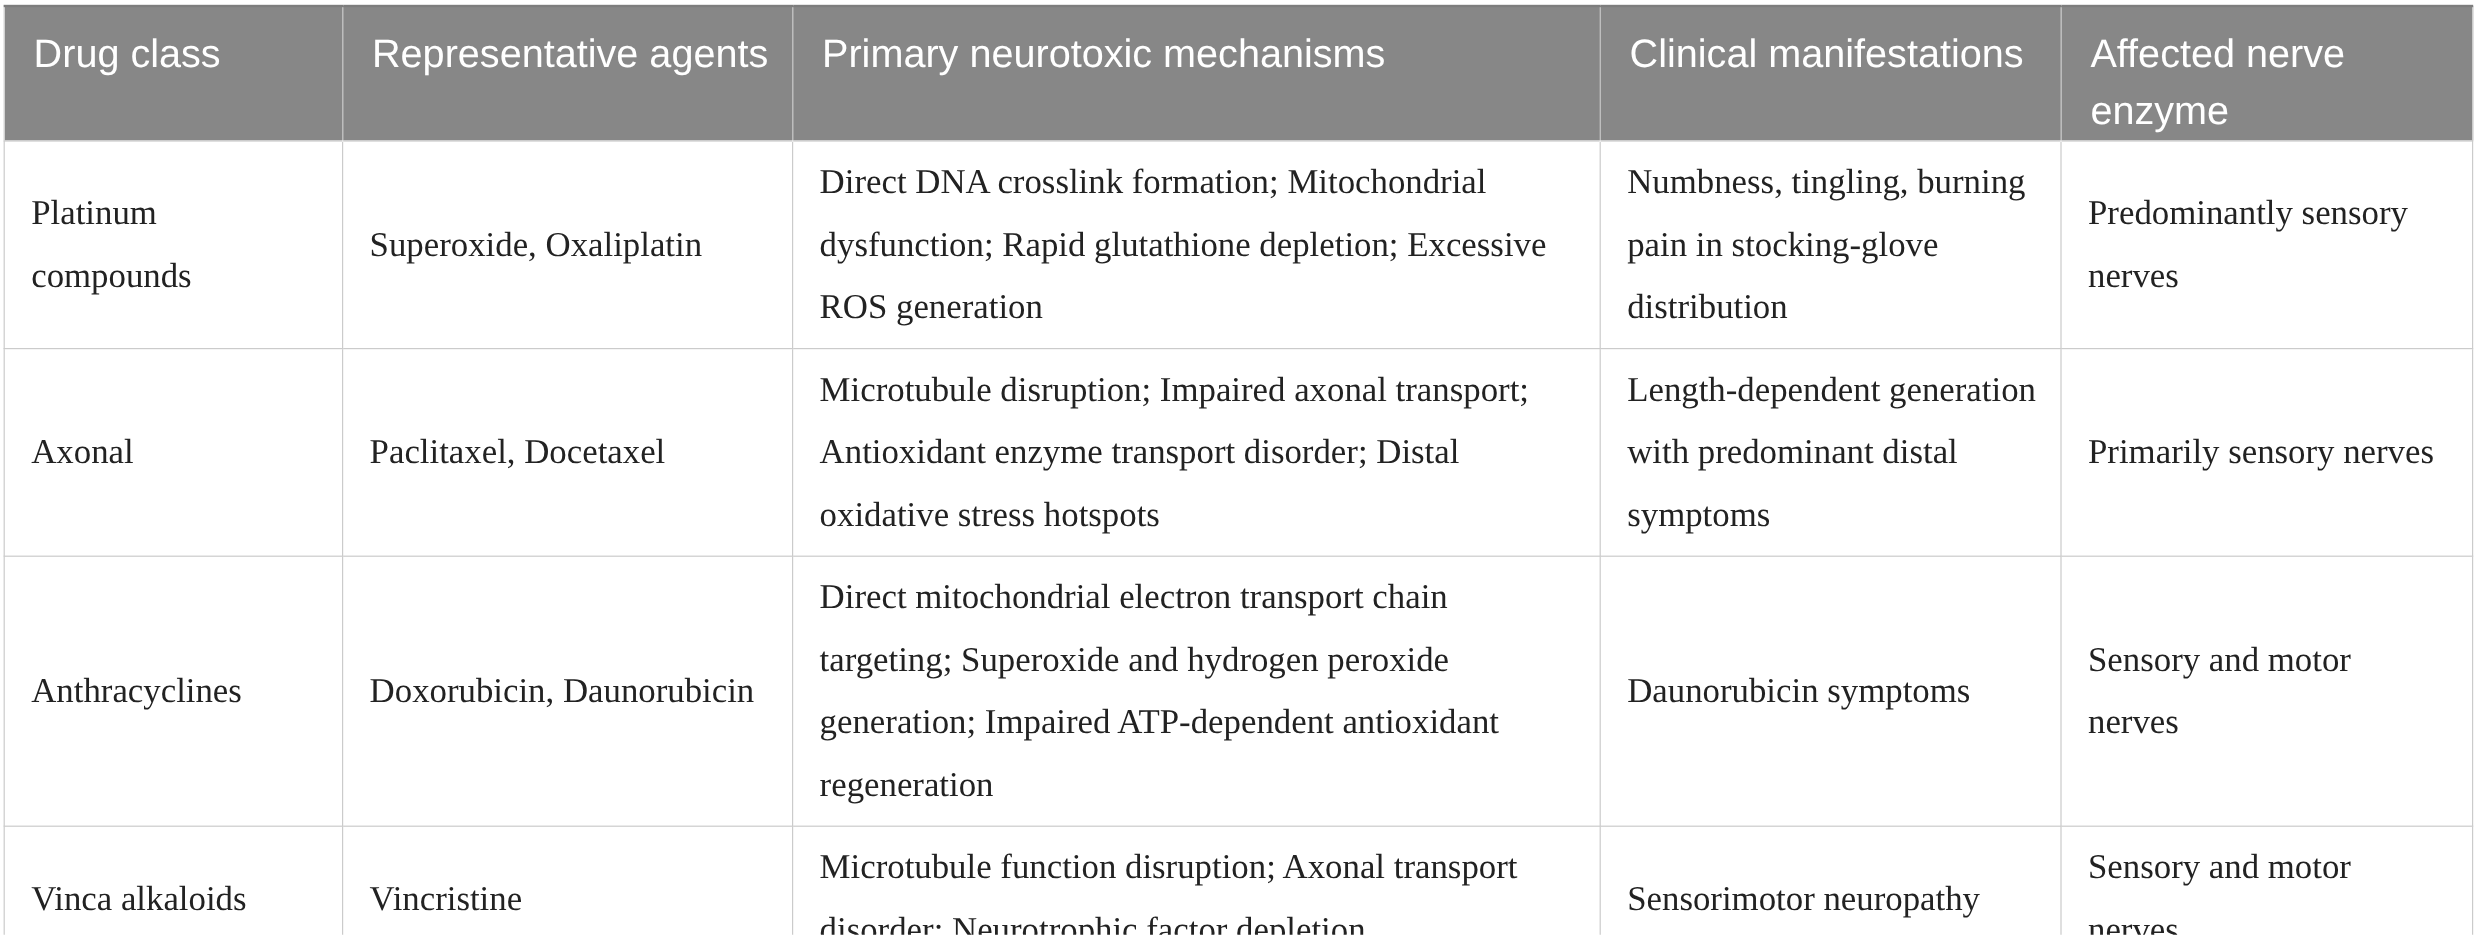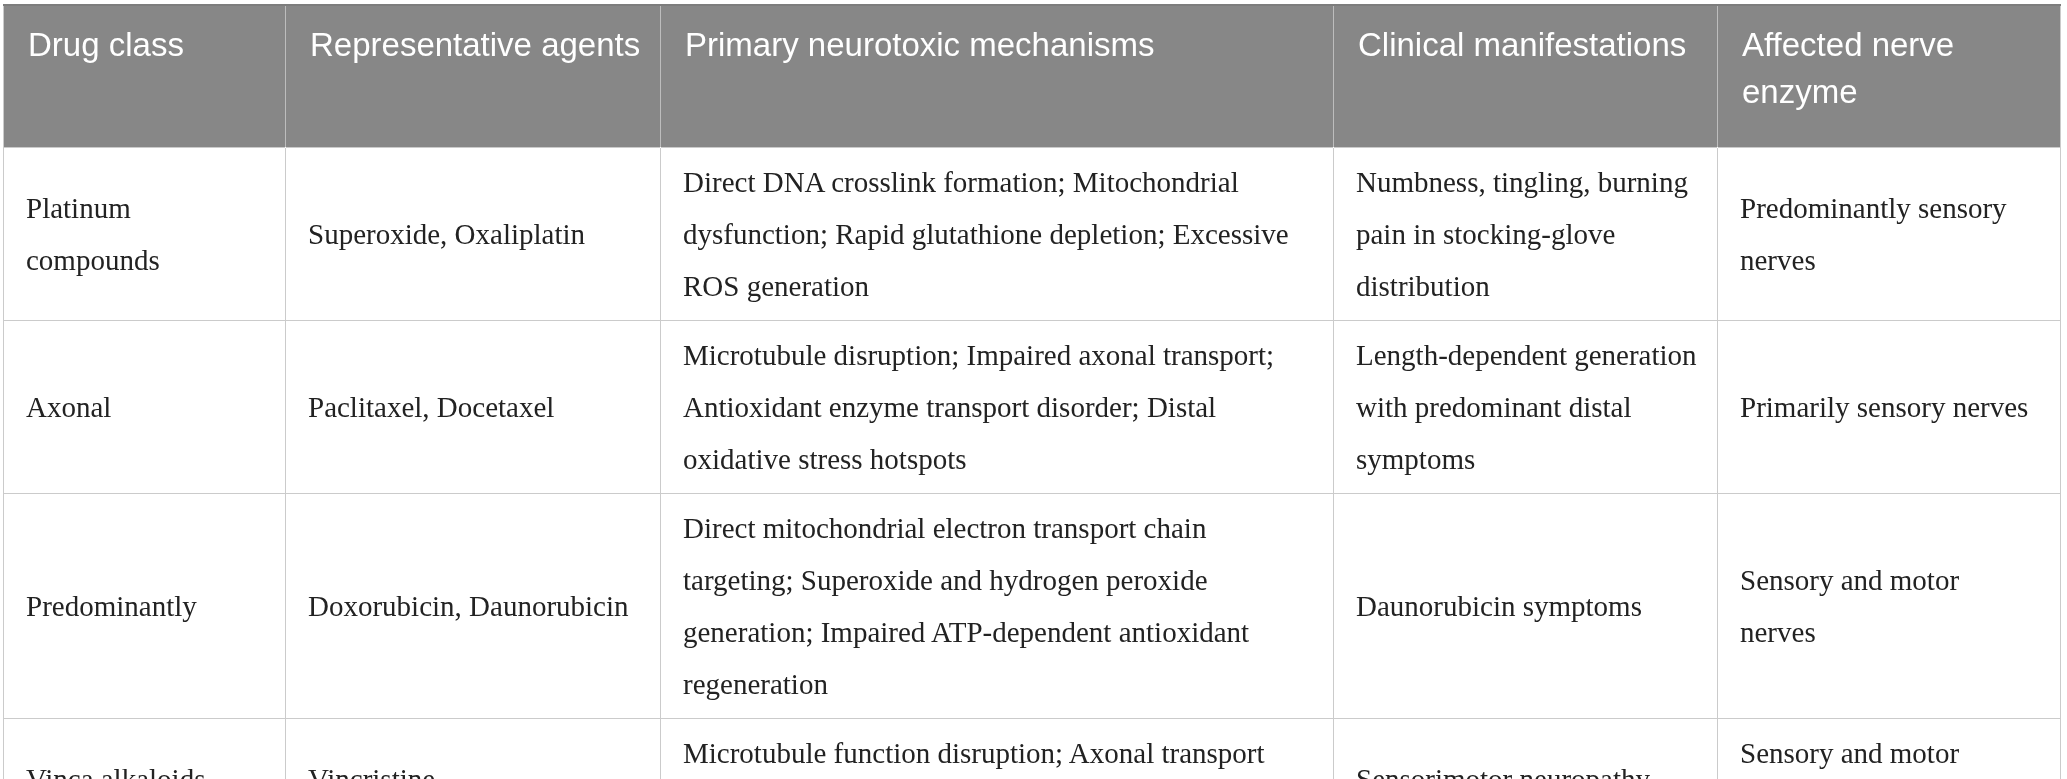--- a/index.html
+++ b/index.html
@@ -32,21 +32,21 @@
   col.c5{width:343px;}
   thead th{
     background:var(--header-bg);
     color:var(--header-text);
     font-family:"Liberation Sans", sans-serif;
     font-weight:400;
     font-size:33px;
     line-height:1.42;
     text-align:left;
     vertical-align:top;
-    height:142px;
+    height:112px;
     padding:16px 18px 0 24px;
     border-top:2px solid #7d7d7d;
     border-left:1px solid rgba(255,255,255,0.45);
   }
   thead th:first-child{border-left:none;}
   tbody td{
     border:1px solid var(--border);
     color:var(--body-text);
     font-size:29px;
     line-height:52px;
@@ -89,21 +89,21 @@
         <td>Predominantly sensory nerves</td>
       </tr>
       <tr class="r2">
         <td>Axonal</td>
         <td>Paclitaxel, Docetaxel</td>
         <td>Microtubule disruption; Impaired axonal transport; Antioxidant enzyme transport disorder; Distal oxidative stress hotspots</td>
         <td>Length-dependent generation with predominant distal symptoms</td>
         <td>Primarily sensory nerves</td>
       </tr>
       <tr class="r3">
-        <td>Predominantly</td>
+        <td>Anthracyclines</td>
         <td>Doxorubicin, Daunorubicin</td>
         <td>Direct mitochondrial electron transport chain targeting; Superoxide and hydrogen peroxide generation; Impaired ATP-dependent antioxidant regeneration</td>
         <td>Daunorubicin symptoms</td>
         <td>Sensory and motor nerves</td>
       </tr>
       <tr class="r4">
         <td>Vinca alkaloids</td>
         <td>Vincristine</td>
         <td>Microtubule function disruption; Axonal transport disorder; Neurotrophic factor depletion</td>
         <td>Sensorimotor neuropathy</td>

